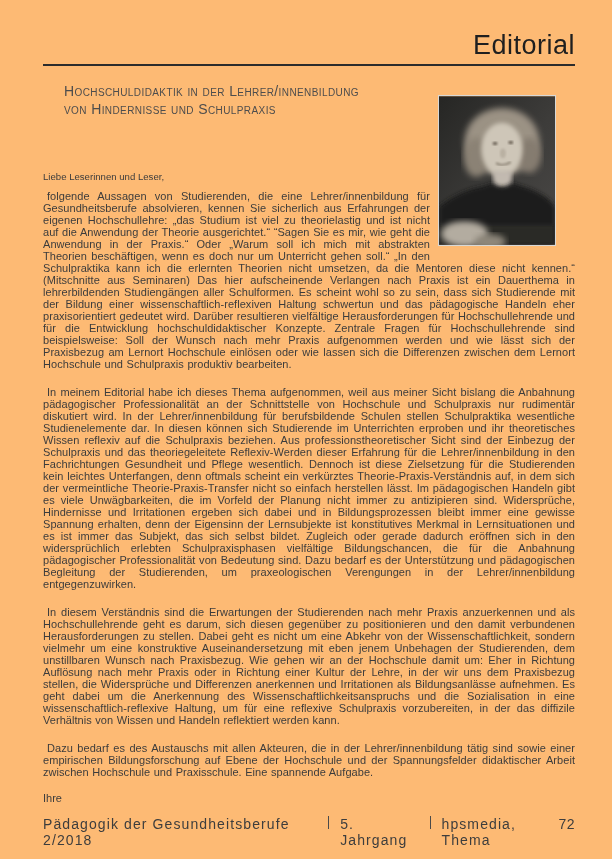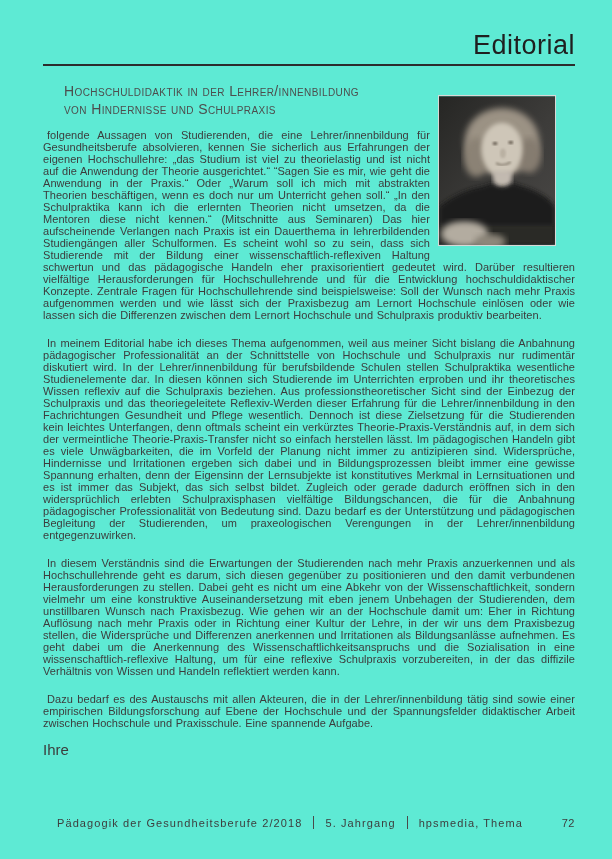--- a/index.html
+++ b/index.html
@@ -4,21 +4,21 @@
 <style>
   html, body {
     margin: 0;
     padding: 0;
     background: #ffffff;
   }
   .page {
     position: relative;
     width: 612px;
     height: 859px;
-    background: #5eead4;
+    background: #fdba74;
     overflow: hidden;
     font-family: "Liberation Sans", sans-serif;
     color: #3a3a3a;
   }
   .content {
     position: absolute;
     top: 0;
     left: 43px;
     right: 37px;
   }
@@ -81,33 +81,33 @@
     word-spacing: 0.4px;
     color: #3c3c3c;
     hyphens: auto;
     -webkit-hyphens: auto;
   }
   .body-par + .body-par { margin-top: 16px; }
   .body-par.spaced-before { margin-top: 12px; }
   .closing {
     margin: 0;
     margin-top: 14px;
-    font-size: 15px;
+    font-size: 11px;
     line-height: 13.3px;
     color: #3c3c3c;
   }
   .closing span { display: block; }
   .footer {
     position: absolute;
-    left: 57px;
+    left: 43px;
     right: 37px;
     top: 816px;
     display: flex;
-    align-items: flex-end;
-    font-size: 11px;
+    align-items: flex-start;
+    font-size: 14px;
     letter-spacing: 1.1px;
     color: #3d3d3d;
   }
   .footer .sep {
     display: inline-block;
     width: 1px;
     height: 13px;
     background: #4a4a4a;
     margin: 0 11px;
   }
@@ -167,20 +167,21 @@
           <ellipse cx="26" cy="140" rx="24" ry="13" fill="#b3aca0" filter="url(#soft2)"></ellipse>
           <ellipse cx="52" cy="148" rx="16" ry="8" fill="#8f887c" filter="url(#soft2)"></ellipse>
         </svg>
       </div>
 
       <h2 class="article-title">
         <span>Hochschuldidaktik in der Lehrer/innenbildung</span>
         <span>von Hindernisse und Schulpraxis</span>
       </h2>
 
+      <p class="greeting">Liebe Leserinnen und Leser,</p>
 
       <p class="body-par">folgende Aussagen von Studierenden, die eine Lehrer/innenbildung für Gesundheitsberufe absolvieren, kennen Sie sicherlich aus Erfahrungen der eigenen Hochschullehre: „das Studium ist viel zu theorielastig und ist nicht auf die Anwendung der Theorie ausgerichtet.“ “Sagen Sie es mir, wie geht die Anwendung in der Praxis.“ Oder „Warum soll ich mich mit abstrakten Theorien beschäftigen, wenn es doch nur um Unterricht gehen soll.“ „In den Schulpraktika kann ich die erlernten Theorien nicht umsetzen, da die Mentoren diese nicht kennen.“ (Mitschnitte aus Seminaren) Das hier aufscheinende Verlangen nach Praxis ist ein Dauerthema in lehrerbildenden Studiengängen aller Schulformen. Es scheint wohl so zu sein, dass sich Studierende mit der Bildung einer wissenschaftlich-reflexiven Haltung schwertun und das pädagogische Handeln eher praxisorientiert gedeutet wird. Darüber resultieren vielfältige Herausforderungen für Hochschullehrende und für die Entwicklung hochschuldidaktischer Konzepte. Zentrale Fragen für Hochschullehrende sind beispielsweise: Soll der Wunsch nach mehr Praxis aufgenommen werden und wie lässt sich der Praxisbezug am Lernort Hochschule einlösen oder wie lassen sich die Differenzen zwischen dem Lernort Hochschule und Schulpraxis produktiv bearbeiten.</p>
       <p class="body-par">In meinem Editorial habe ich dieses Thema aufgenommen, weil aus meiner Sicht bislang die Anbahnung pädagogischer Professionalität an der Schnittstelle von Hochschule und Schulpraxis nur rudimentär diskutiert wird. In der Lehrer/innenbildung für berufsbildende Schulen stellen Schulpraktika wesentliche Studienelemente dar. In diesen können sich Studierende im Unterrichten erproben und ihr theoretisches Wissen reflexiv auf die Schulpraxis beziehen. Aus professionstheoretischer Sicht sind der Einbezug der Schulpraxis und das theoriegeleitete Reflexiv-Werden dieser Erfahrung für die Lehrer/innenbildung in den Fachrichtungen Gesundheit und Pflege wesentlich. Dennoch ist diese Zielsetzung für die Studierenden kein leichtes Unterfangen, denn oftmals scheint ein verkürztes Theorie-Praxis-Verständnis auf, in dem sich der vermeintliche Theorie-Praxis-Transfer nicht so einfach herstellen lässt. Im pädagogischen Handeln gibt es viele Unwägbarkeiten, die im Vorfeld der Planung nicht immer zu antizipieren sind. Widersprüche, Hindernisse und Irritationen ergeben sich dabei und in Bildungsprozessen bleibt immer eine gewisse Spannung erhalten, denn der Eigensinn der Lernsubjekte ist konstitutives Merkmal in Lernsituationen und es ist immer das Subjekt, das sich selbst bildet. Zugleich oder gerade dadurch eröffnen sich in den widersprüchlich erlebten Schulpraxisphasen vielfältige Bildungschancen, die für die Anbahnung pädagogischer Professionalität von Bedeutung sind. Dazu bedarf es der Unterstützung und pädagogischen Begleitung der Studierenden, um praxeologischen Verengungen in der Lehrer/innenbildung entgegenzuwirken.</p>
       <p class="body-par">In diesem Verständnis sind die Erwartungen der Studierenden nach mehr Praxis anzuerkennen und als Hochschullehrende geht es darum, sich diesen gegenüber zu positionieren und den damit verbundenen Herausforderungen zu stellen. Dabei geht es nicht um eine Abkehr von der Wissenschaftlichkeit, sondern vielmehr um eine konstruktive Auseinandersetzung mit eben jenem Unbehagen der Studierenden, dem unstillbaren Wunsch nach Praxisbezug. Wie gehen wir an der Hochschule damit um: Eher in Richtung Auflösung nach mehr Praxis oder in Richtung einer Kultur der Lehre, in der wir uns dem Praxisbezug stellen, die Widersprüche und Differenzen anerkennen und Irritationen als Bildungsanlässe aufnehmen. Es geht dabei um die Anerkennung des Wissenschaftlichkeitsanspruchs und die Sozialisation in eine wissenschaftlich-reflexive Haltung, um für eine reflexive Schulpraxis vorzubereiten, in der das diffizile Verhältnis von Wissen und Handeln reflektiert werden kann.</p>
       <p class="body-par">Dazu bedarf es des Austauschs mit allen Akteuren, die in der Lehrer/innenbildung tätig sind sowie einer empirischen Bildungsforschung auf Ebene der Hochschule und der Spannungsfelder didaktischer Arbeit zwischen Hochschule und Praxisschule. Eine spannende Aufgabe.</p>
 
       <p class="closing">
         <span>Ihre</span>
       </p>
 

